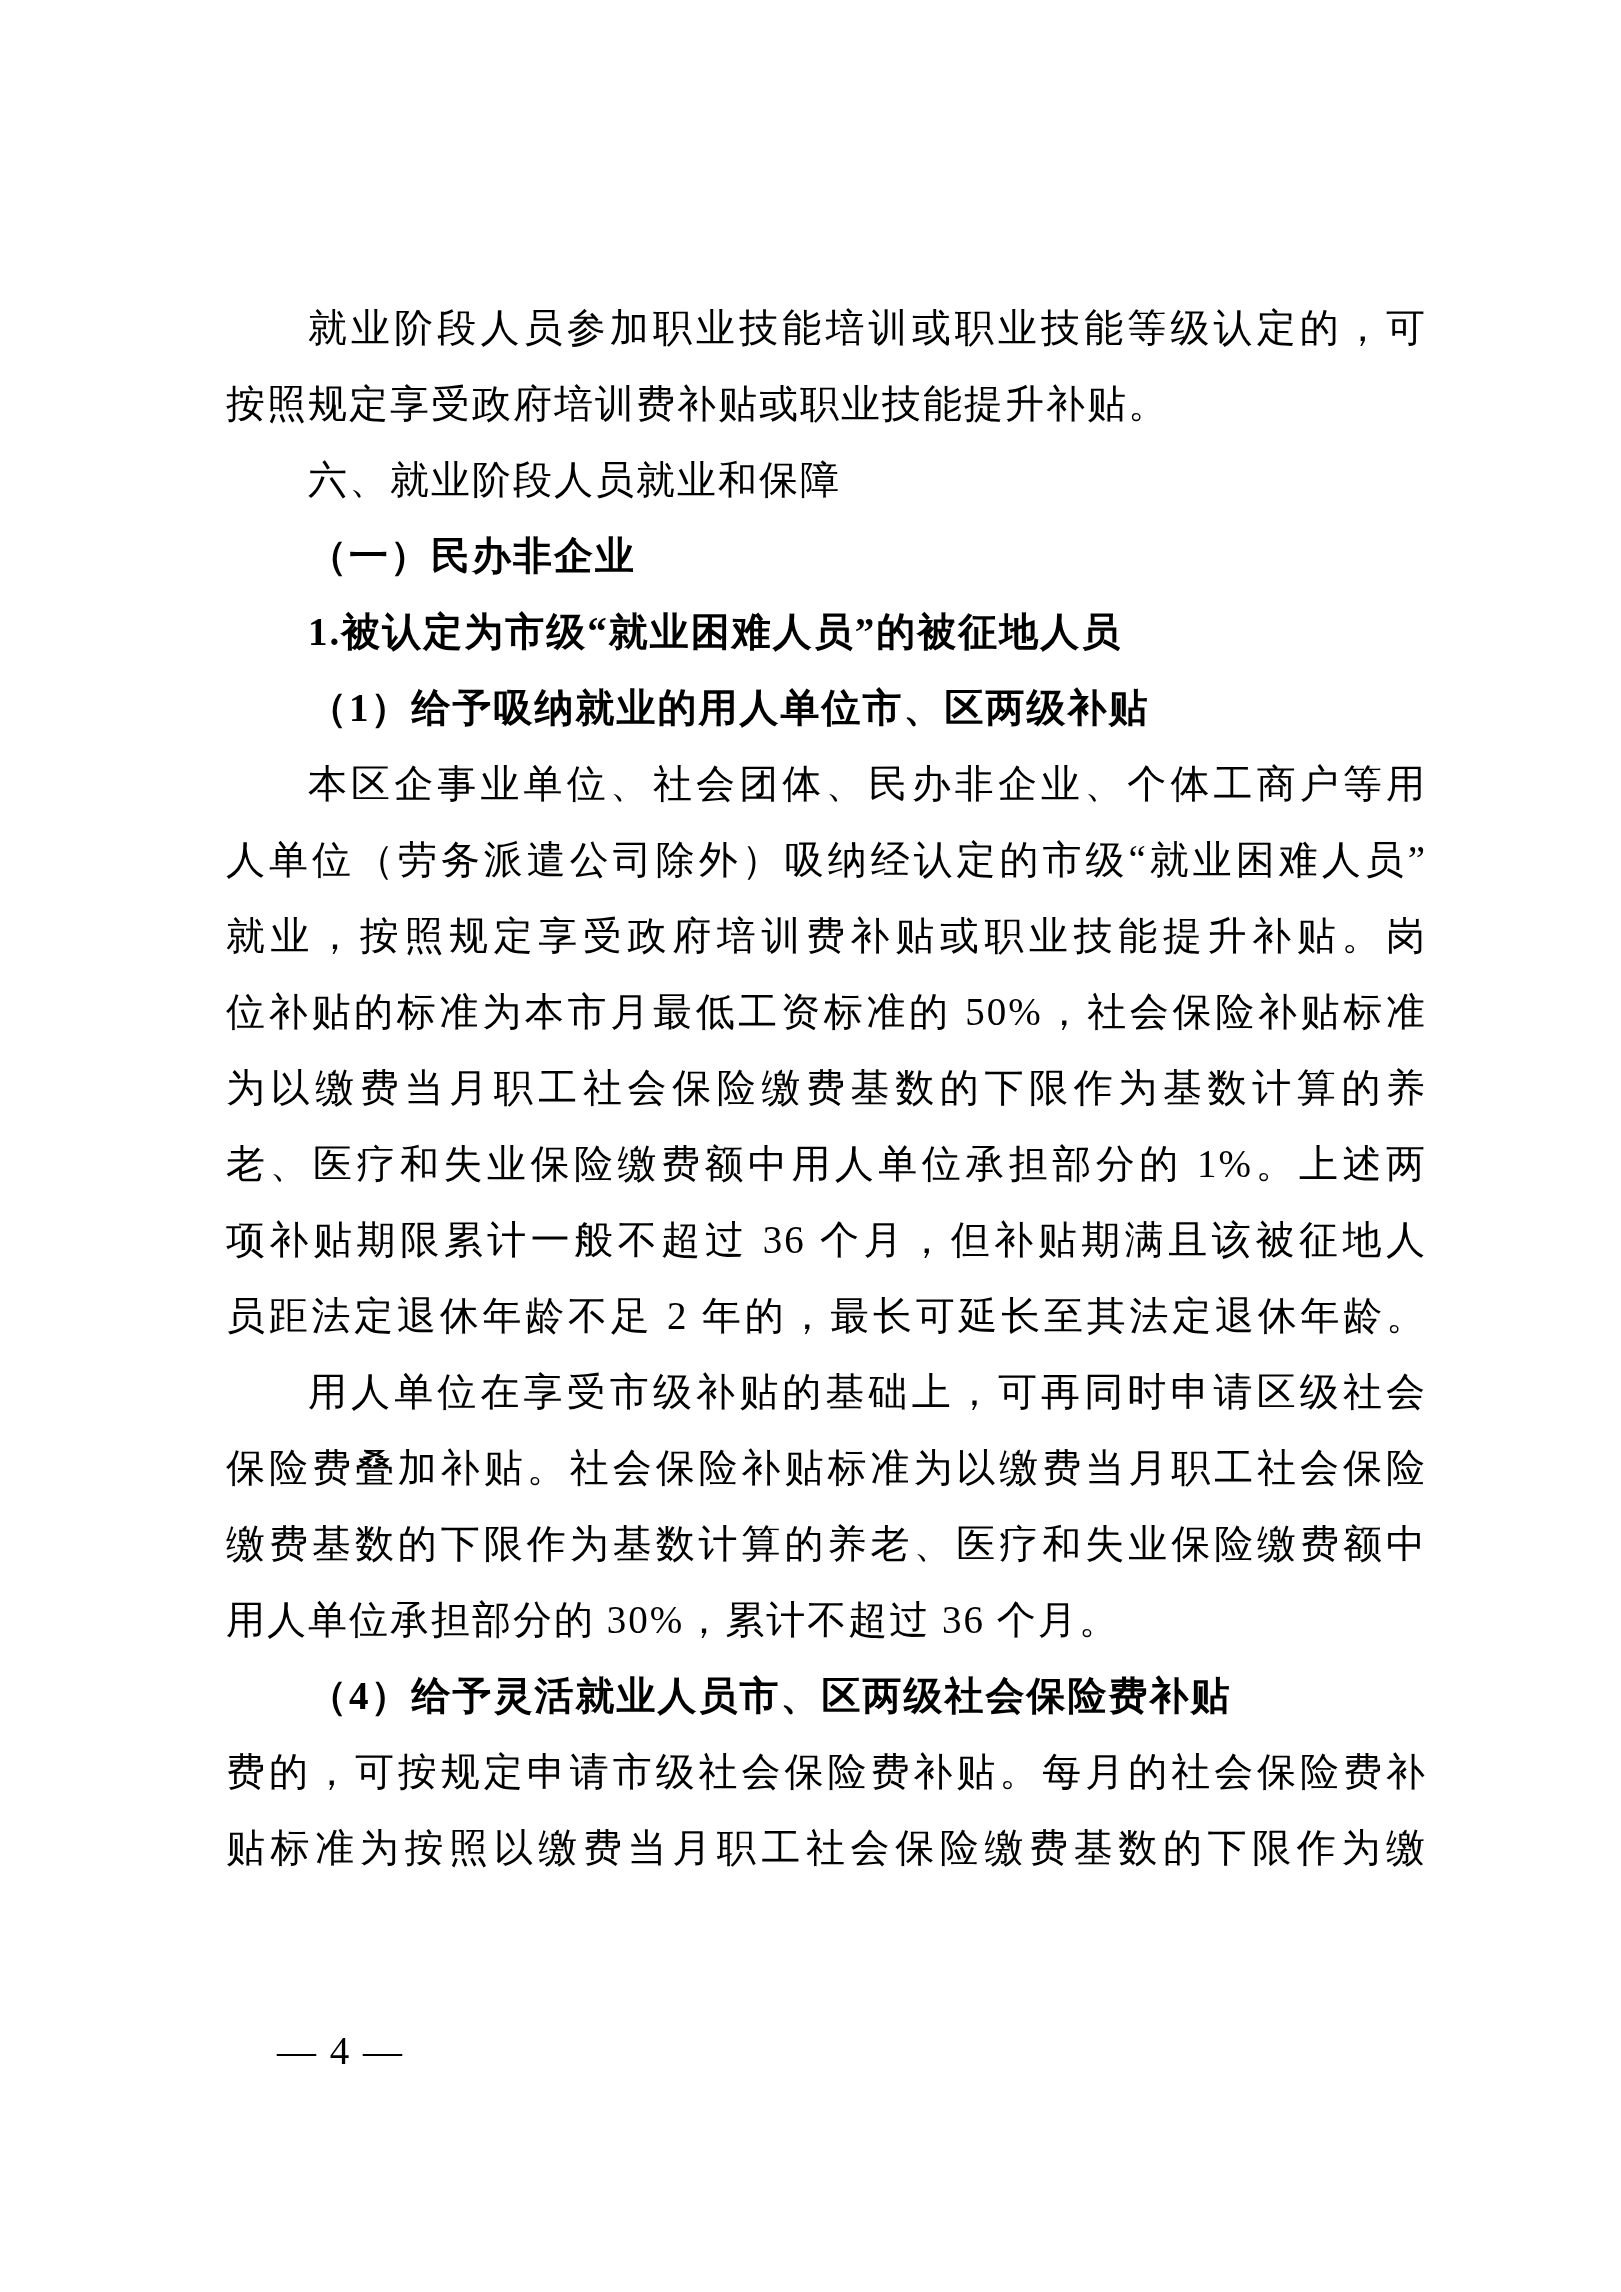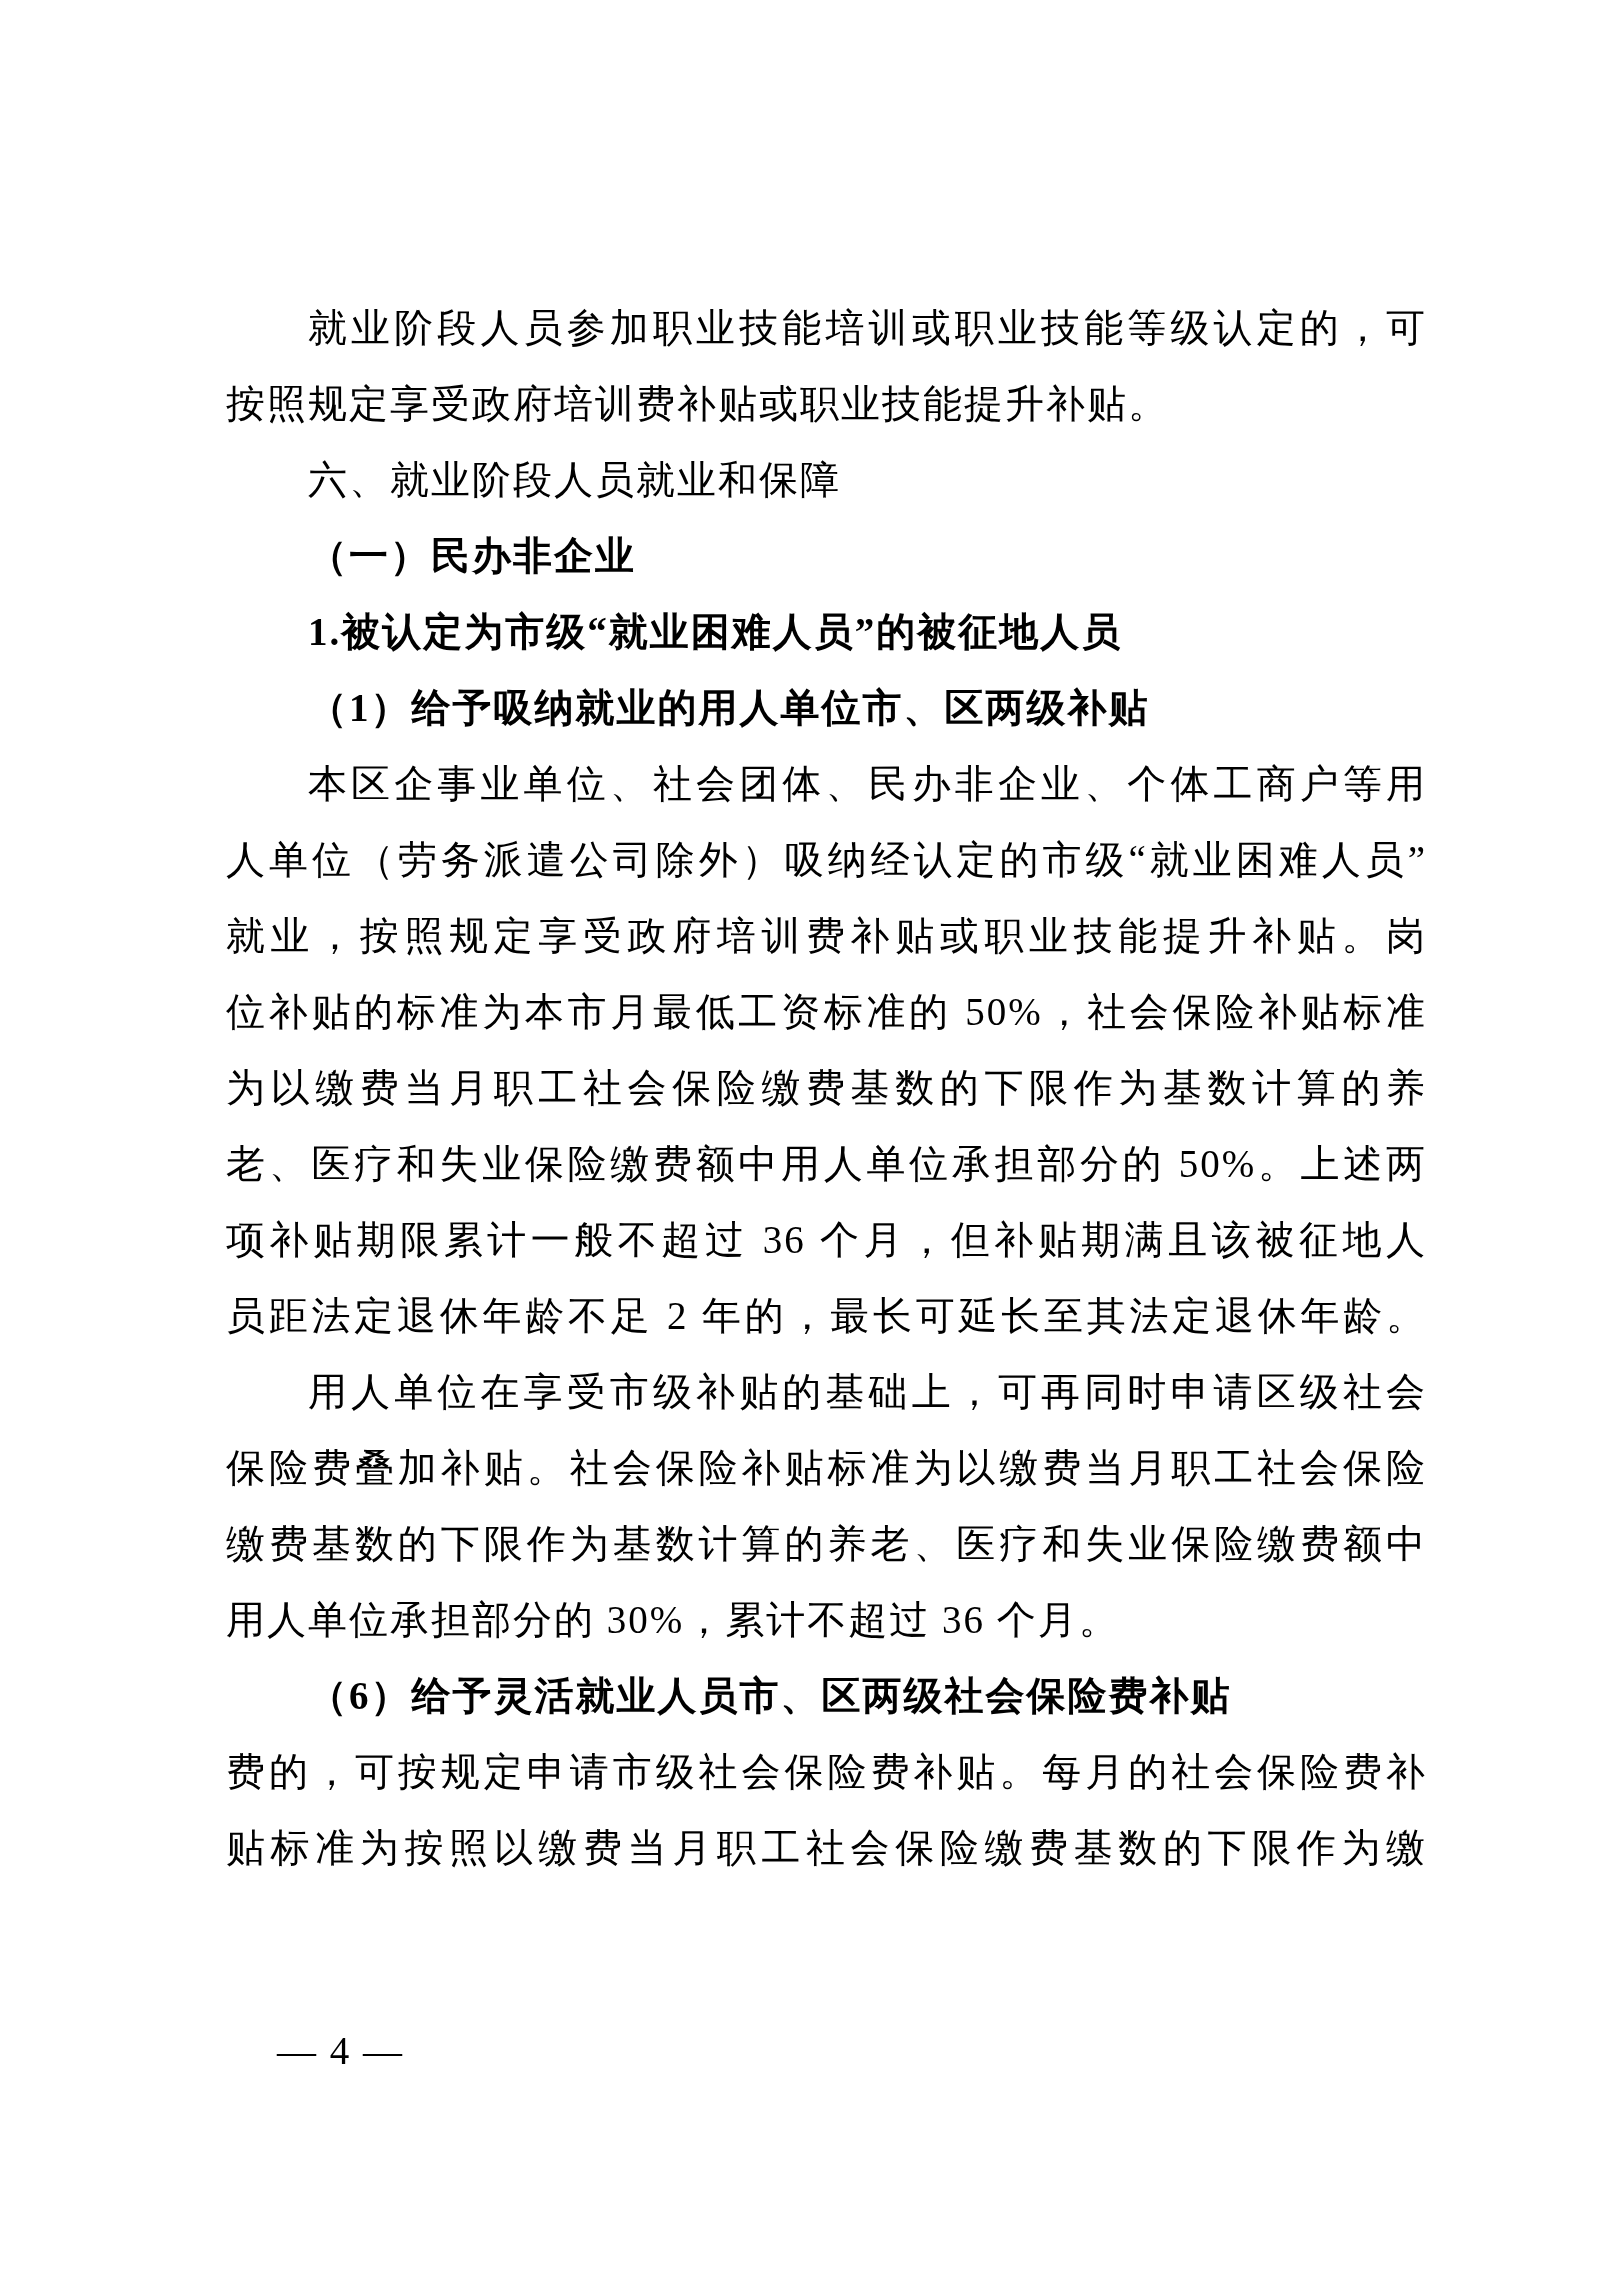--- a/index.html
+++ b/index.html
@@ -76,30 +76,30 @@
 
     <div class="line bold indent">1.被认定为市级“就业困难人员”的被征地人员</div>
 
     <div class="line bold indent">（1）给予吸纳就业的用人单位市、区两级补贴</div>
 
     <div class="line just indent">本区企事业单位、社会团体、民办非企业、个体工商户等用</div>
     <div class="line just">人单位（劳务派遣公司除外）吸纳经认定的市级“就业困难人员”</div>
     <div class="line just">就业，按照规定享受政府培训费补贴或职业技能提升补贴。岗</div>
     <div class="line just">位补贴的标准为本市月最低工资标准的 50%，社会保险补贴标准</div>
     <div class="line just">为以缴费当月职工社会保险缴费基数的下限作为基数计算的养</div>
-    <div class="line just">老、医疗和失业保险缴费额中用人单位承担部分的 50%。上述两</div>
+    <div class="line just">老、医疗和失业保险缴费额中用人单位承担部分的 1%。上述两</div>
     <div class="line just">项补贴期限累计一般不超过 36 个月，但补贴期满且该被征地人</div>
     <div class="line just">员距法定退休年龄不足 2 年的，最长可延长至其法定退休年龄。</div>
 
     <div class="line just indent">用人单位在享受市级补贴的基础上，可再同时申请区级社会</div>
     <div class="line just">保险费叠加补贴。社会保险补贴标准为以缴费当月职工社会保险</div>
     <div class="line just">缴费基数的下限作为基数计算的养老、医疗和失业保险缴费额中</div>
     <div class="line">用人单位承担部分的 30%，累计不超过 36 个月。</div>
 
-    <div class="line bold indent">（6）给予灵活就业人员市、区两级社会保险费补贴</div>
+    <div class="line bold indent">（4）给予灵活就业人员市、区两级社会保险费补贴</div>
 
     <div class="line just">费的，可按规定申请市级社会保险费补贴。每月的社会保险费补</div>
     <div class="line just">贴标准为按照以缴费当月职工社会保险缴费基数的下限作为缴</div>
 
   </div>
 
   <div class="footer">— 4 —</div>
 </div>
 
 

